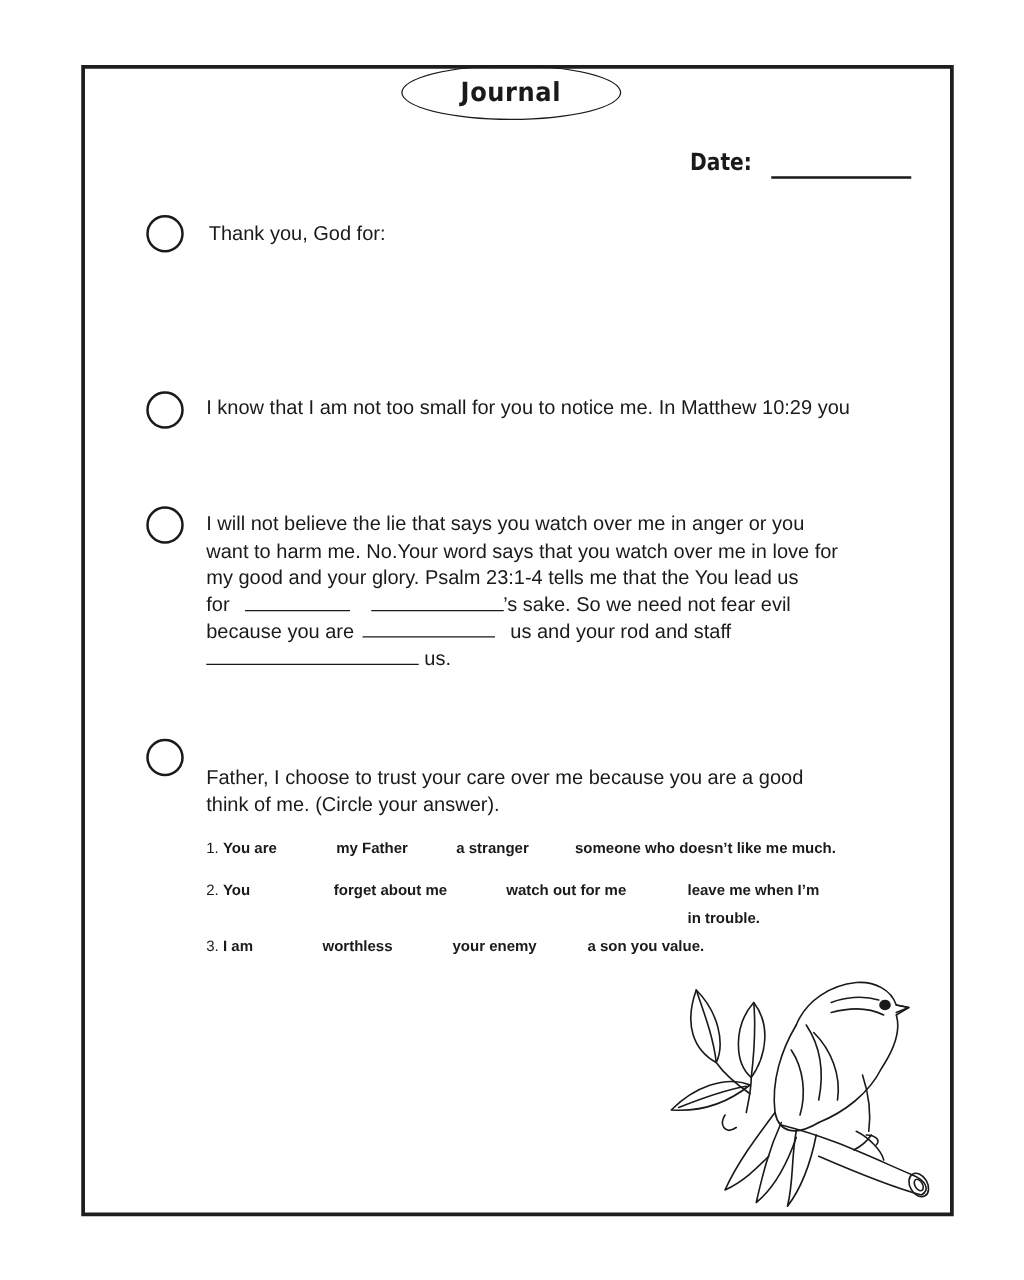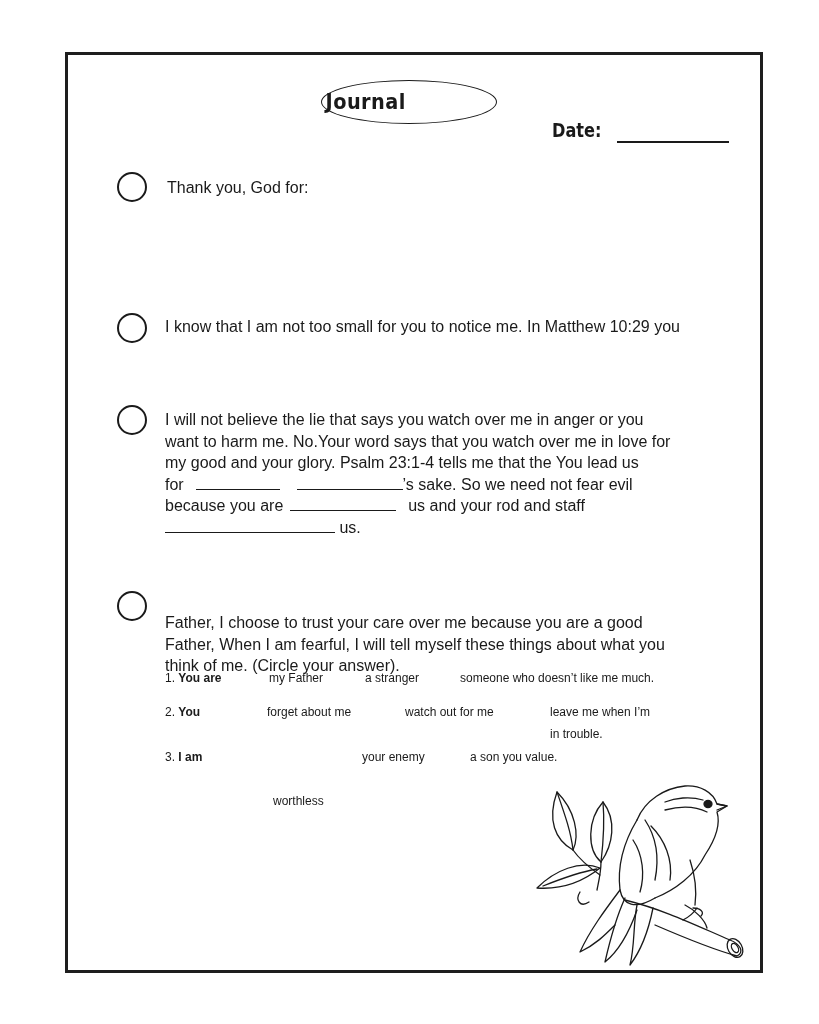--- a/index.html
+++ b/index.html
@@ -1,35 +1,35 @@
 <!DOCTYPE html>
 <html><head>
 <meta charset="utf-8">
 <style>
   html, body { margin:0; padding:0; background:#ffffff; }
   body { width:819px; height:1024px; position:relative; overflow:hidden;
          font-family:"Liberation Sans", sans-serif; color:#1a1a1a; }
   .frame { position:absolute; left:65px; top:52px; width:692px; height:915px;
            border:3px solid #1e1e1e; box-sizing:content-box; }
-  .title-oval { position:absolute; left:321px; top:80px; width:176px; height:44px;
+  .title-oval { position:absolute; left:321px; top:52px; width:176px; height:44px;
                 border:1.5px solid #1a1a1a; border-radius:50%; box-sizing:border-box;
-                display:flex; align-items:center; justify-content:flex-start; }
+                display:flex; align-items:center; justify-content:center; }
   .title-text { font-family:"DejaVu Sans", sans-serif; font-size:21px; font-weight:bold;
                 letter-spacing:0.5px; transform:scaleX(0.92); }
   .date-label { position:absolute; left:552px; top:119px; font-family:"DejaVu Sans", sans-serif;
                 font-weight:bold; font-size:19px; transform:scaleX(0.85); transform-origin:left; }
   .date-line { position:absolute; left:617px; top:141px; width:112px; height:0;
                border-bottom:2px solid #1a1a1a; }
   .check-circle { position:absolute; width:30px; height:30px; border:2px solid #1a1a1a;
                   border-radius:50%; box-sizing:border-box; }
   .para { position:absolute; left:165px; font-size:16px; line-height:21.5px; white-space:nowrap; }
   .blank { display:inline-block; border-bottom:1px solid #1a1a1a; height:14px; vertical-align:baseline; }
   .choice-row { position:absolute; left:165px; font-size:12px; white-space:nowrap; }
   .choice-row b { font-weight:bold; }
-  .opt { position:absolute; white-space:nowrap; }
+  .opt { position:absolute; white-space:nowrap;font-weight:bold; }
   .bird { position:absolute; left:525px; top:780px; width:240px; height:190px; }
 </style>
 </head>
 <body>
 
 <div class="frame"></div>
 
 <div class="title-oval">
   <span class="title-text">Journal</span>
 </div>
@@ -63,21 +63,20 @@
   </div>
   <div>
     <span class="blank" style="width:170px;"></span>
     <span>us.</span>
   </div>
 </div>
 
 <div class="check-circle" style="left:117px; top:591px;"></div>
 <div class="para" style="top:594px;margin-top:18px;">
   <div>Father, I choose to trust your care over me because you are a good</div>
-  <div>Father, When I am fearful, I will tell myself these things about what you</div>
   <div>think of me. (Circle your answer).</div>
 </div>
 
 <div class="choice-row" style="top:671px;">
   <span>1.</span>
   <b>You are</b>
   <span class="opt" style="left:104px; top:0;">my Father</span>
   <span class="opt" style="left:200px; top:0;">a stranger</span>
   <span class="opt" style="left:295px; top:0;">someone who doesn’t like me much.</span>
 </div>
@@ -85,21 +84,21 @@
   <span>2.</span>
   <b>You</b>
   <span class="opt" style="left:102px; top:0;">forget about me</span>
   <span class="opt" style="left:240px; top:0;">watch out for me</span>
   <span class="opt" style="left:385px; top:0;">leave me when I’m</span>
   <span class="opt" style="left:385px; top:22px;">in trouble.</span>
 </div>
 <div class="choice-row" style="top:750px;">
   <span>3.</span>
   <b>I am</b>
-  <span class="opt" style="left:108px; top:0;margin-top:44px;">worthless</span>
+  <span class="opt" style="left:93px; top:0;">worthless</span>
   <span class="opt" style="left:197px; top:0;">your enemy</span>
   <span class="opt" style="left:305px; top:0;text-align:center;">a son you value.</span>
 </div>
 
 <svg class="bird" viewBox="0 0 240 190" fill="none" stroke="#1a1a1a" stroke-width="1.3" stroke-linejoin="round" stroke-linecap="round">
 
   <g>
     <path d="M32 12 C22 40, 30 60, 48 70 C55 55, 50 30, 32 12 Z"></path>
     <path d="M32 12 C40 35, 46 52, 48 70"></path>
     <path d="M78 22 C62 40, 62 70, 76 82 C88 65, 92 40, 78 22 Z"></path>

